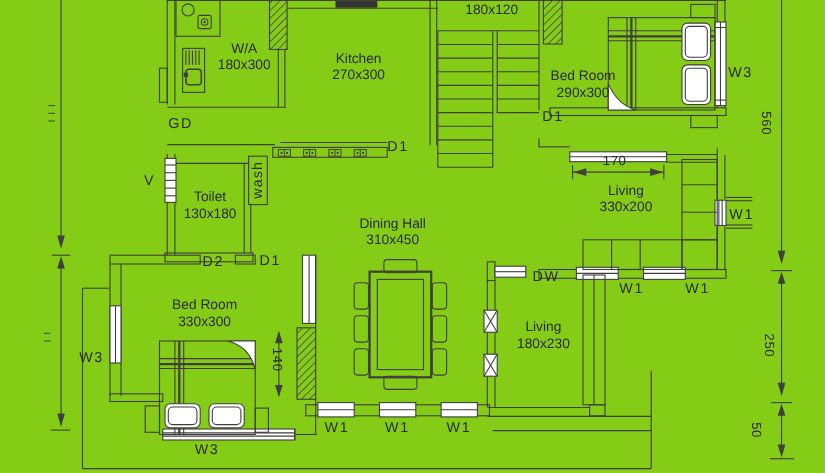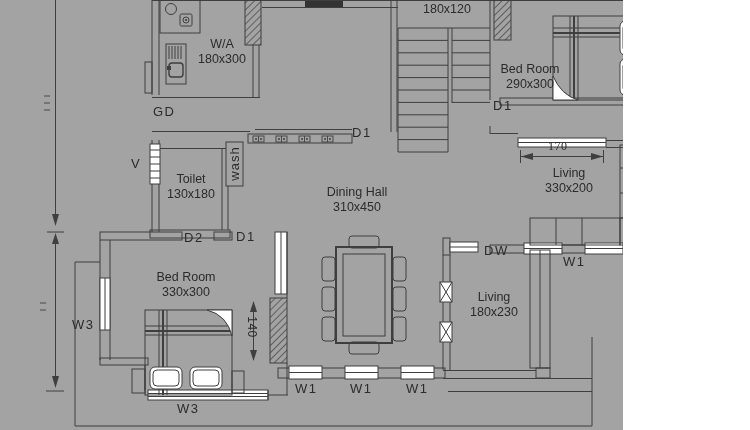--- a/index.html
+++ b/index.html
@@ -1,16 +1,16 @@
 <!DOCTYPE html>
 <html><head>
 <meta charset="utf-8">
 <style>
   html,body{margin:0;padding:0;background:#fff;}
-  .plan{position:relative;width:623px;height:430px;background:#a3a3a3;overflow:hidden;
+  .plan{position:relative;width:750px;height:430px;background:#84cc16;overflow:hidden;
         font-family:"Liberation Sans",sans-serif;color:#2b2b2b;}
   .plan svg{position:absolute;left:0;top:0;}
   .lbl{position:absolute;font-size:13px;letter-spacing:1.5px;white-space:nowrap;color:#2b2b2b;}
   .room{position:absolute;text-align:center;font-size:12.5px;line-height:15px;color:#2b2b2b;}
   .rot90{transform:rotate(90deg);transform-origin:center center;text-align:center;}
   .rotm90{transform:rotate(-90deg);transform-origin:center center;text-align:center;}
   .dim{position:absolute;font-size:12px;letter-spacing:0.5px;white-space:nowrap;color:#2b2b2b;}
 </style>
 </head>
 <body>
@@ -314,29 +314,33 @@
 </svg>
 
 <div class="room" style="left:400px;top:-13px;width:94px;">
   <div>Toilet</div>
   <div>180x120</div>
 </div>
 <div class="room" style="left:189px;top:37px;width:66px;">
   <div>W/A</div>
   <div>180x300</div>
 </div>
+<div class="room" style="left:291px;top:46px;width:70px;">
+  <div>Kitchen</div>
+  <div>270x300</div>
+</div>
 <div class="room" style="left:494px;top:62px;width:72px;">
   <div>Bed Room</div>
   <div>290x300</div>
 </div>
 <div class="room" style="left:156px;top:172px;width:70px;">
   <div>Toilet</div>
   <div>130x180</div>
 </div>
-<div class="room" style="left:317px;top:185px;width:80px;">
+<div class="room" style="left:317px;top:196px;width:80px;">
   <div>Dining Hall</div>
   <div>310x450</div>
 </div>
 <div class="room" style="left:532px;top:166px;width:74px;">
   <div>Living</div>
   <div>330x200</div>
 </div>
 <div class="room" style="left:150px;top:270px;width:72px;">
   <div>Bed Room</div>
   <div>330x300</div>
@@ -357,19 +361,19 @@
 <div class="lbl" style="left:72px;top:317px;">W3</div>
 <div class="lbl" style="left:177px;top:401px;">W3</div>
 <div class="lbl" style="left:663px;top:187px;">W1</div>
 <div class="lbl" style="left:563px;top:254px;">W1</div>
 <div class="lbl" style="left:623px;top:254px;">W1</div>
 <div class="lbl" style="left:295px;top:381px;">W1</div>
 <div class="lbl" style="left:350px;top:381px;">W1</div>
 <div class="lbl" style="left:406px;top:381px;">W1</div>
 <div class="lbl rotm90" style="left:213px;top:156px;width:42px;letter-spacing:1px;">wash</div>
 
-<div class="dim" style="left:548px;top:139px;font-family:Liberation Serif, serif;">170</div>
+<div class="dim" style="left:548px;top:139px;">170</div>
 <div class="dim rot90" style="left:682px;top:105px;width:30px;">560</div>
 <div class="dim rot90" style="left:684px;top:307px;width:30px;">250</div>
 <div class="dim rot90" style="left:677px;top:384px;width:22px;">50</div>
 <div class="dim rot90" style="left:237px;top:320px;width:30px;">140</div>
 
 </div>
 
 </body></html>

